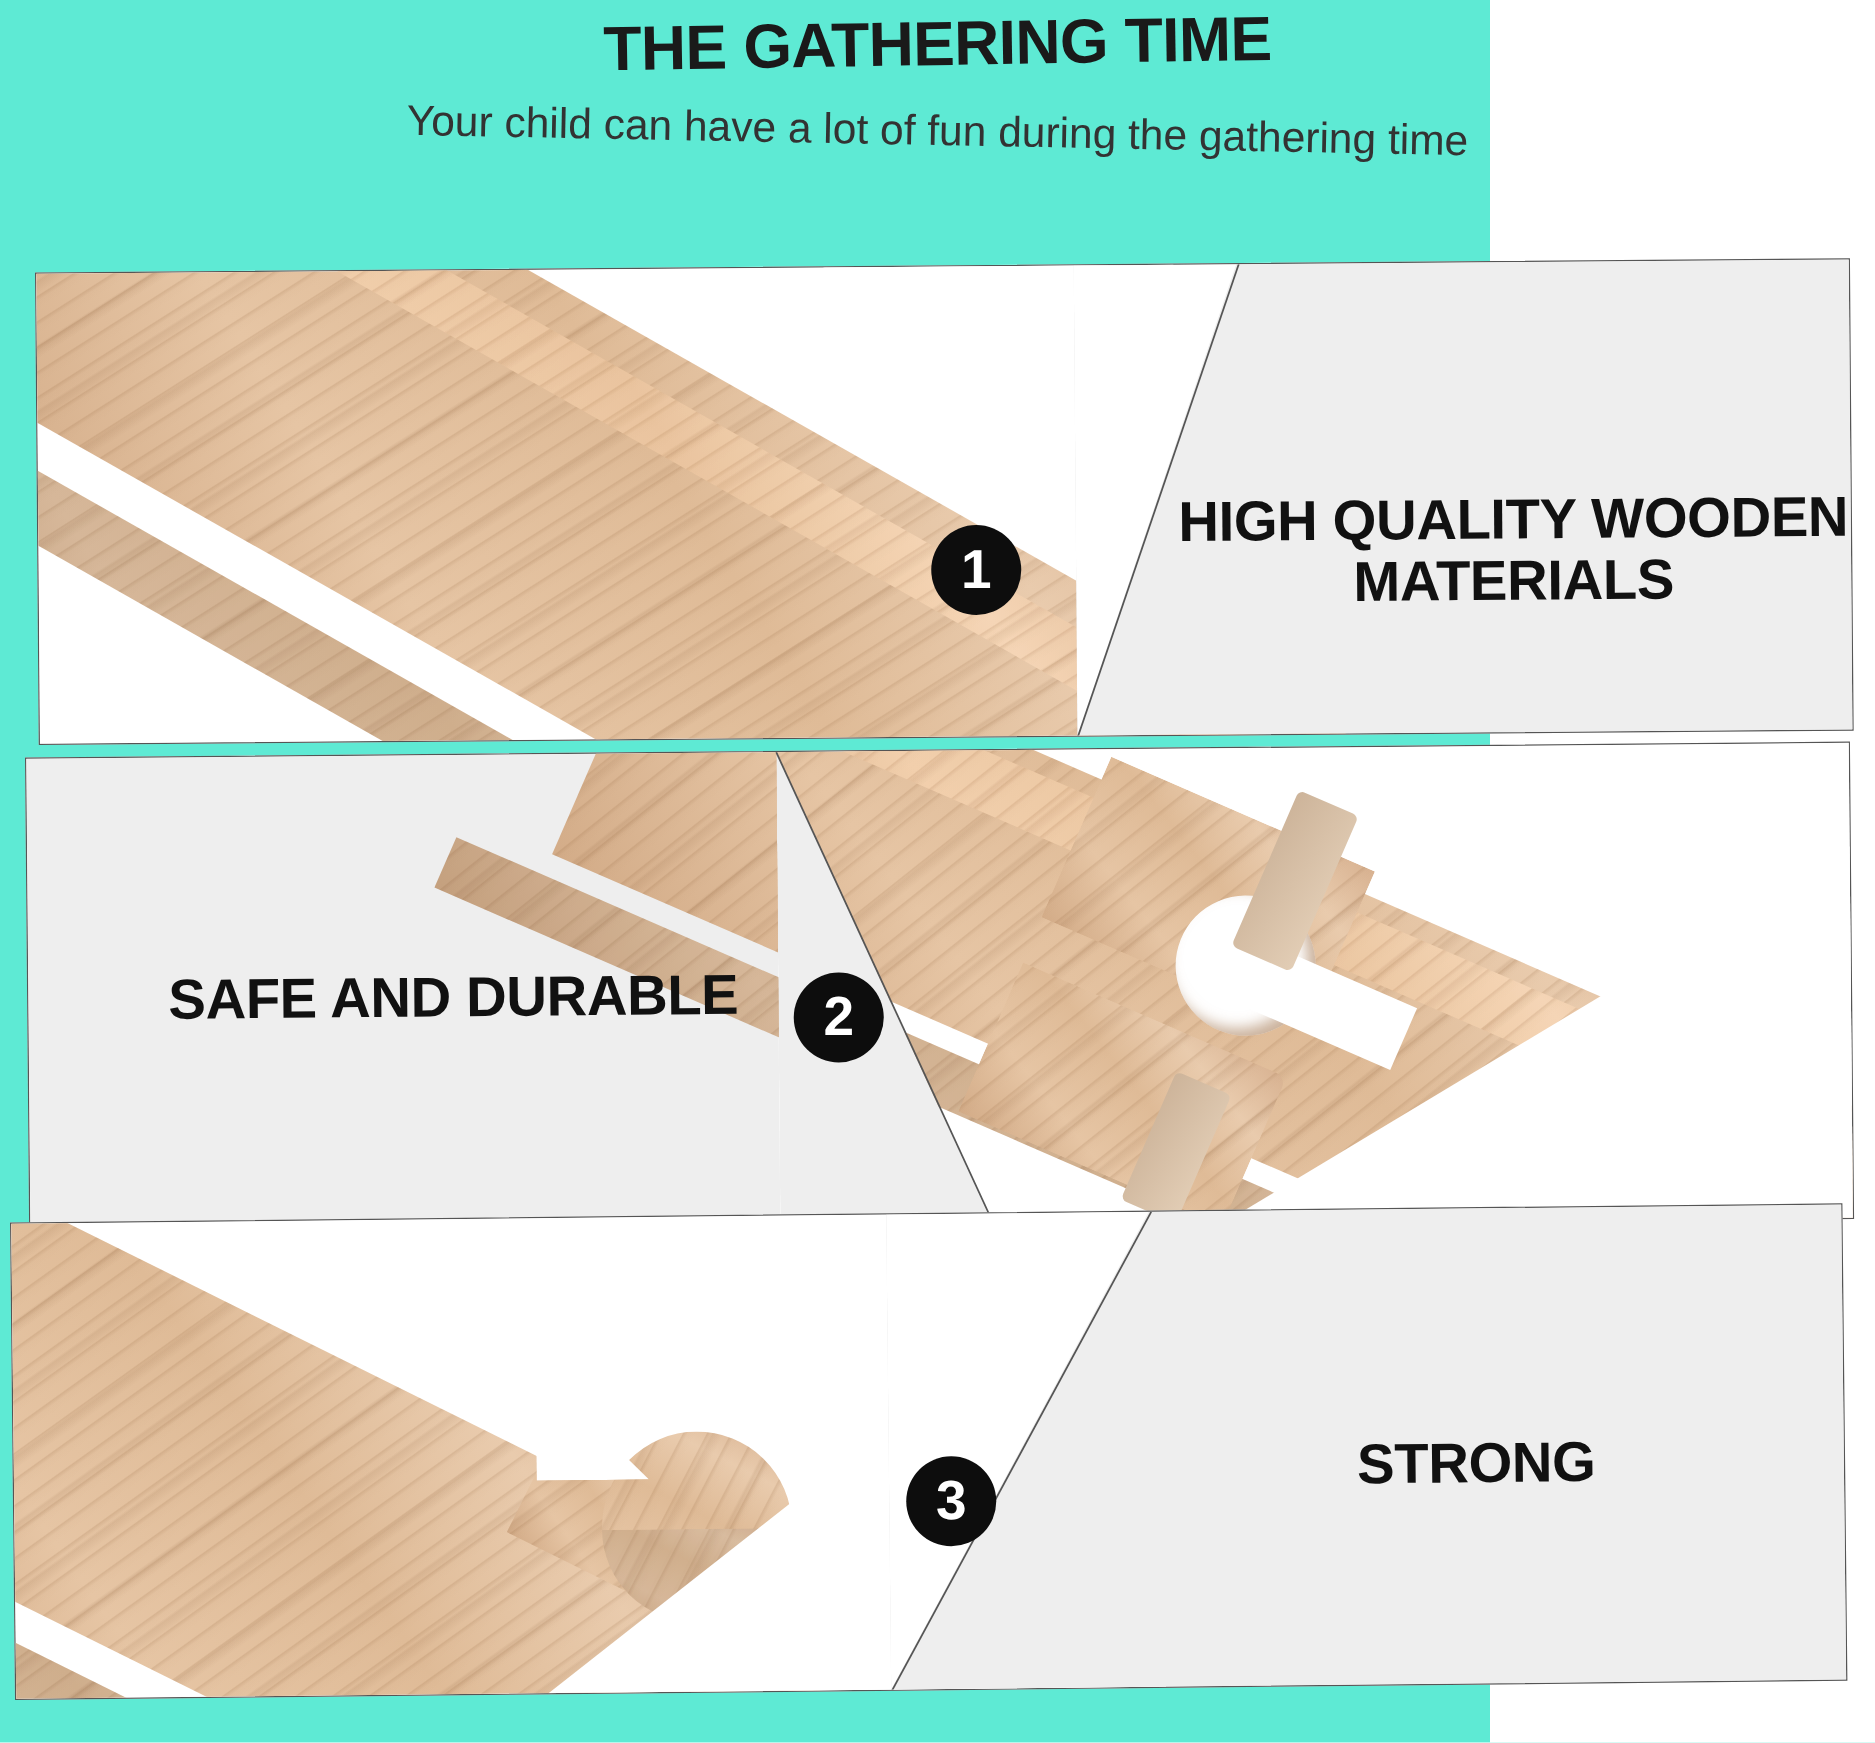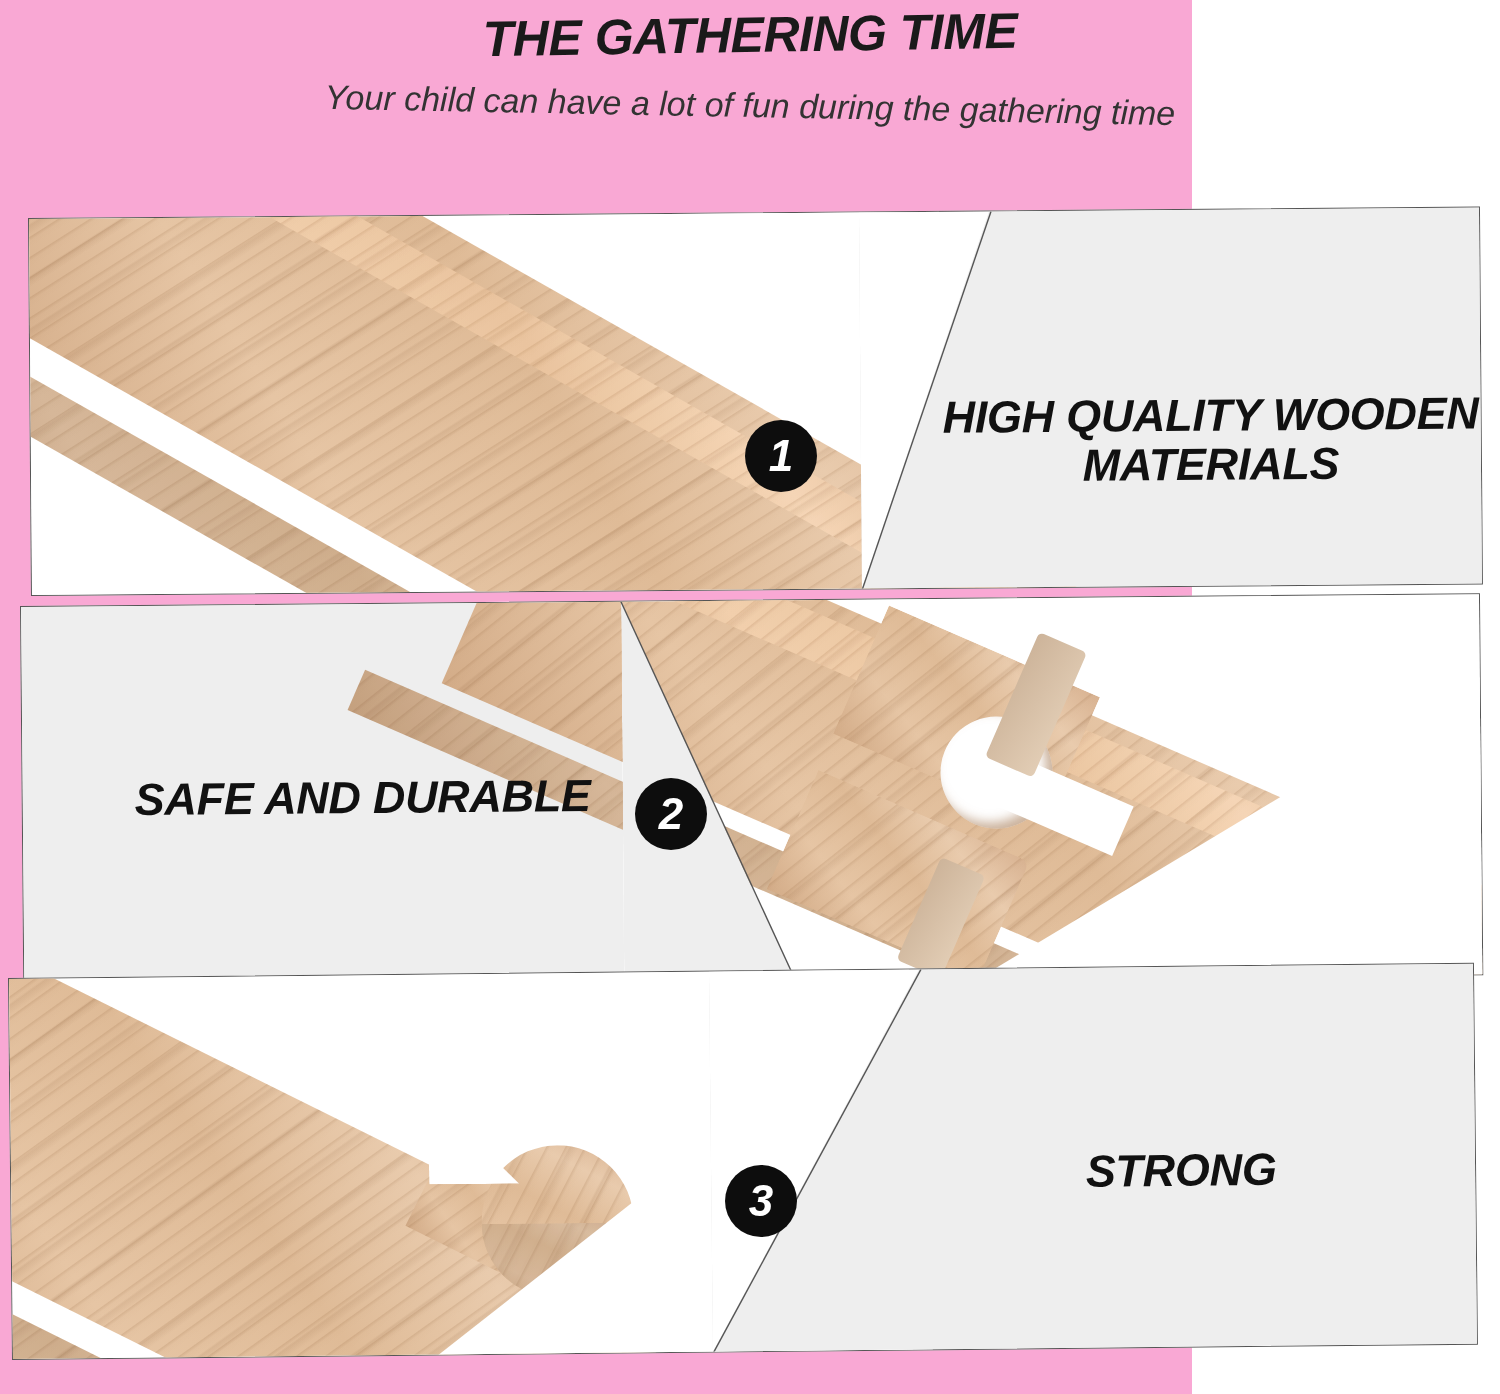--- a/index.html
+++ b/index.html
@@ -3,21 +3,21 @@
 <meta charset="utf-8">
 <style>
   * { margin:0; padding:0; box-sizing:border-box; }
   html, body {
     width:1500px; height:1394px;
     background:#ffffff;
     font-family:"Liberation Sans", sans-serif;
     overflow:hidden;
   }
 
-  #root { position:relative; width:1192px; height:1394px; background:#f9a8d4;font-style:italic; }
+  #root { position:relative; width:1192px; height:1394px; background:#5eead4; }
 
   
   .header { position:absolute; left:0; top:0; width:1500px; height:190px; }
   .title {
     position:absolute; left:0; top:6px; width:1500px;
     text-align:center;
     font-size:50px; font-weight:bold;
     letter-spacing:-0.5px;
     color:#1a1a1a;
     transform:rotate(-0.9deg);

